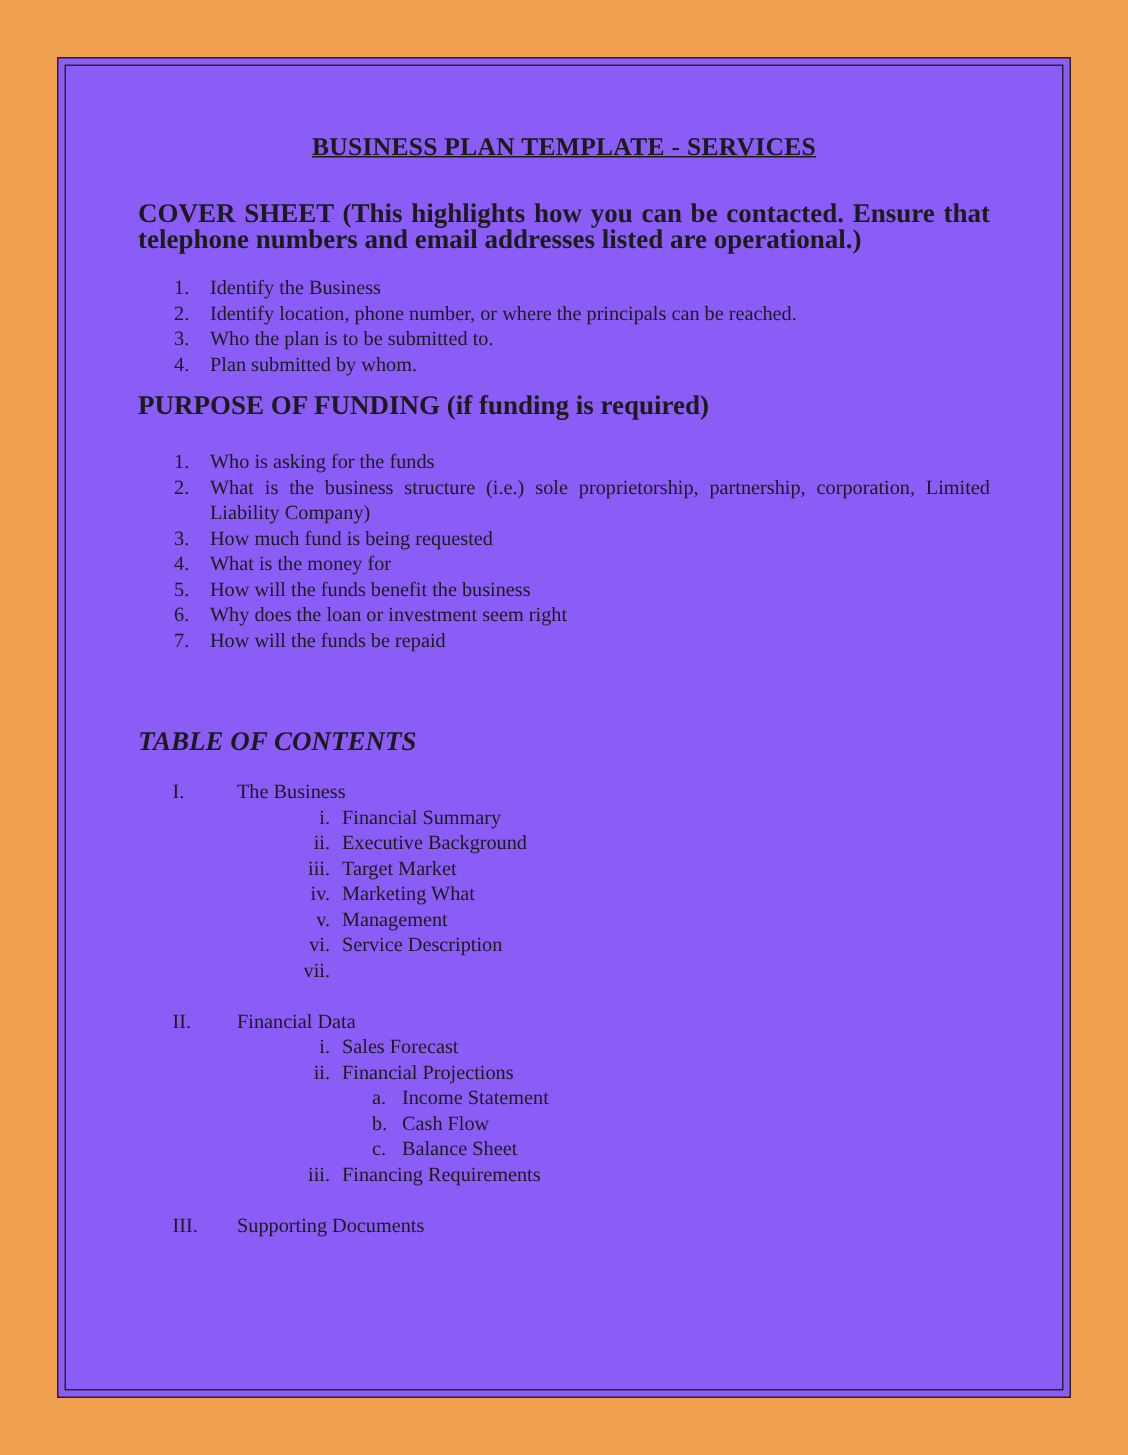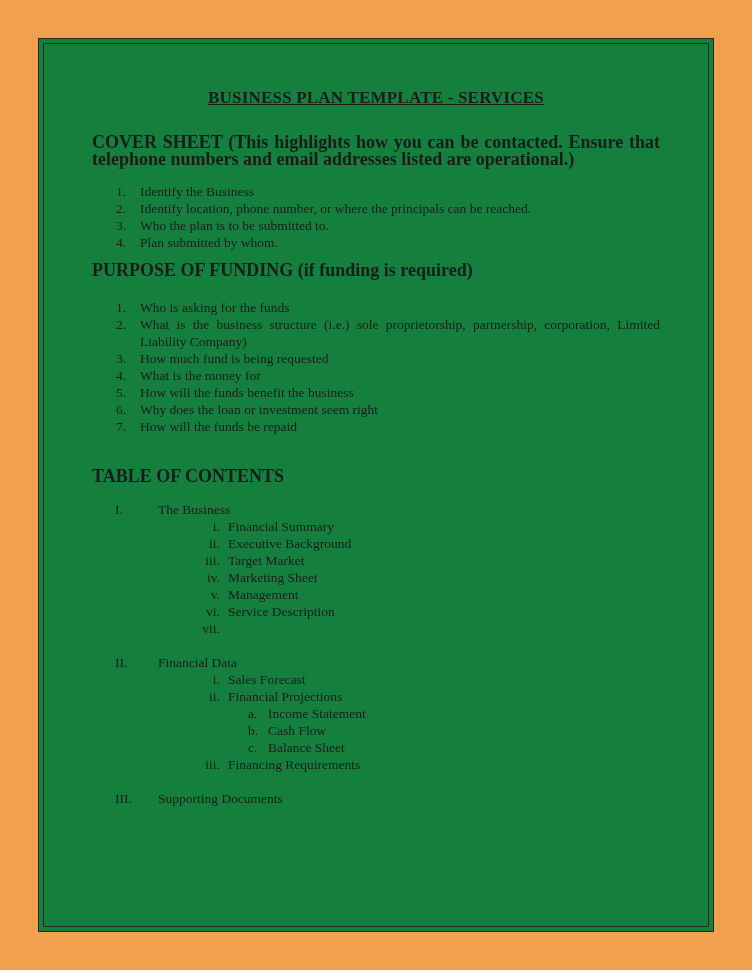--- a/index.html
+++ b/index.html
@@ -9,21 +9,21 @@
     width: 752px;
     height: 970px;
     background: var(--frame);
     font-family: "Liberation Serif", serif;
     color: var(--ink);
   }
   .page {
     width: 676px;
     height: 894px;
     margin: 38px;
-    background: #15803d;
+    background: #8b5cf6;
     border: 1px solid var(--line);
     padding: 4px;
   }
   .page-inner {
     height: 100%;
     border: 1px solid var(--line);
     padding: 44px 48px;
   }
   .title {
     font-size: 17px;
@@ -34,21 +34,21 @@
     margin: 0 0 26px 0;
   }
   .sec-heading {
     font-weight: bold;
     font-size: 18px;
     line-height: 17px;
     margin: 0 0 15px 0;
   }
   .cover-heading { text-align: justify; }
   .purpose-heading { margin: 11px 0 20px 0; }
-  .toc-heading { margin: 33px 0 16px 0; }
+  .toc-heading { margin: 51px 0 16px 0; font-style: italic; }
   .body-text, .li, .toc-row, .toc-sub, .toc-subsub {
     font-size: 13.5px;
     line-height: 17px;
   }
   .olist { margin: 0; }
   .li { display: flex; padding-left: 24px; }
   .li-num { flex: 0 0 24px; }
   .li-text { flex: 1; }
   .li-text.just { text-align: justify; }
   .toc { margin: 0; }
@@ -139,21 +139,21 @@
         <div class="toc-sub">
           <span class="toc-sub-num">ii.</span>
           <span class="toc-sub-label">Executive Background</span>
         </div>
         <div class="toc-sub">
           <span class="toc-sub-num">iii.</span>
           <span class="toc-sub-label">Target Market</span>
         </div>
         <div class="toc-sub">
           <span class="toc-sub-num">iv.</span>
-          <span class="toc-sub-label">Marketing Sheet</span>
+          <span class="toc-sub-label">Marketing What</span>
         </div>
         <div class="toc-sub">
           <span class="toc-sub-num">v.</span>
           <span class="toc-sub-label">Management</span>
         </div>
         <div class="toc-sub">
           <span class="toc-sub-num">vi.</span>
           <span class="toc-sub-label">Service Description</span>
         </div>
         <div class="toc-sub">

